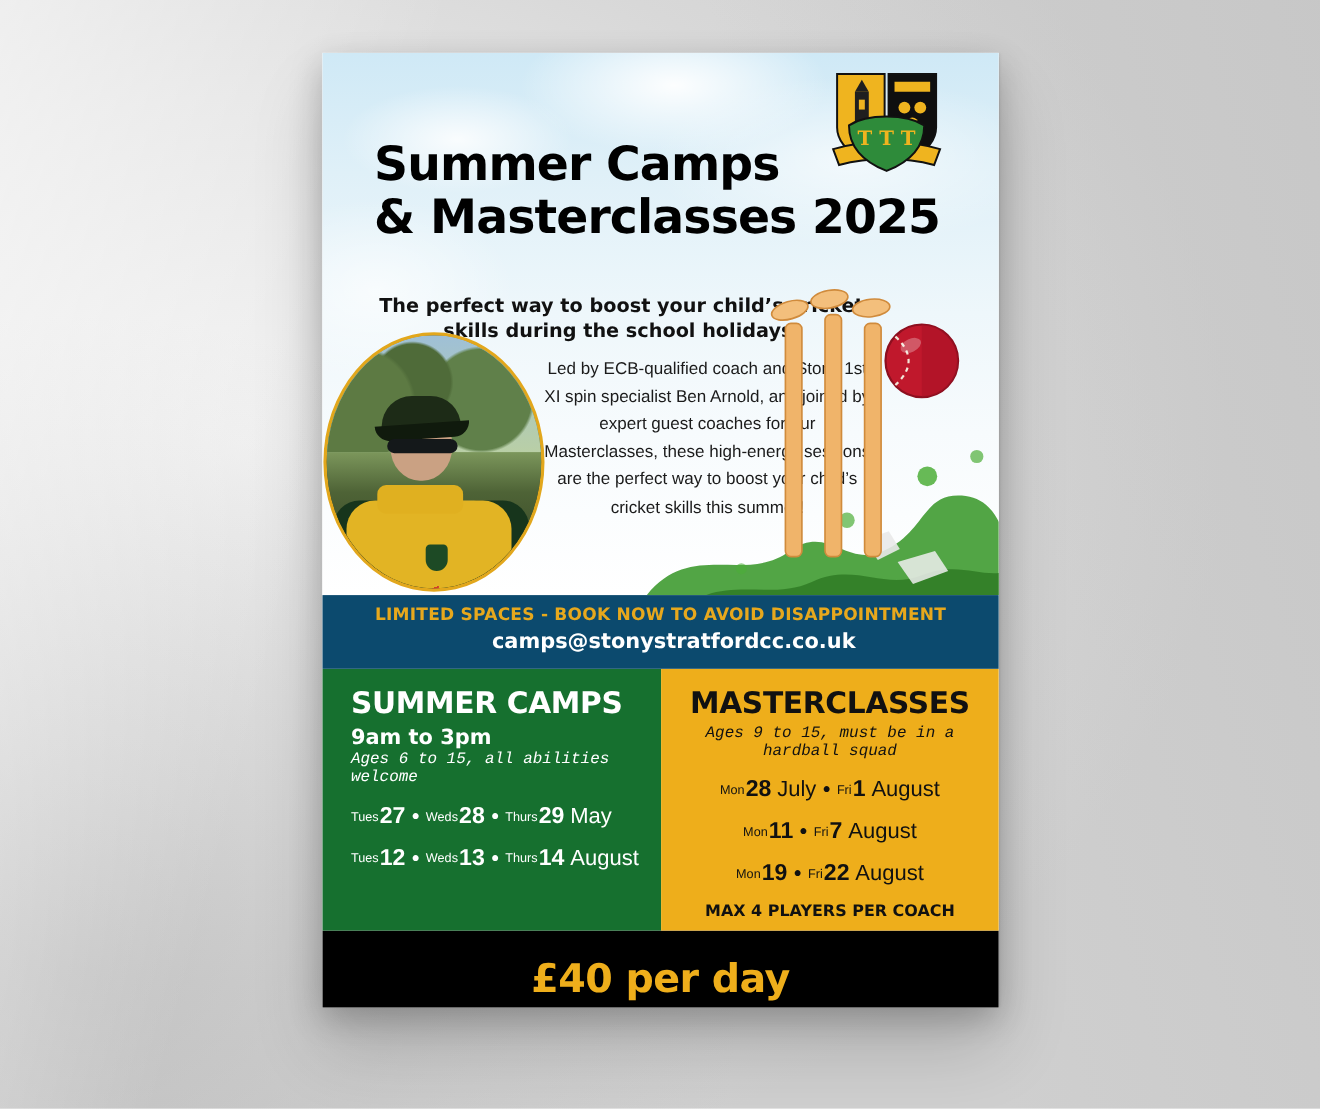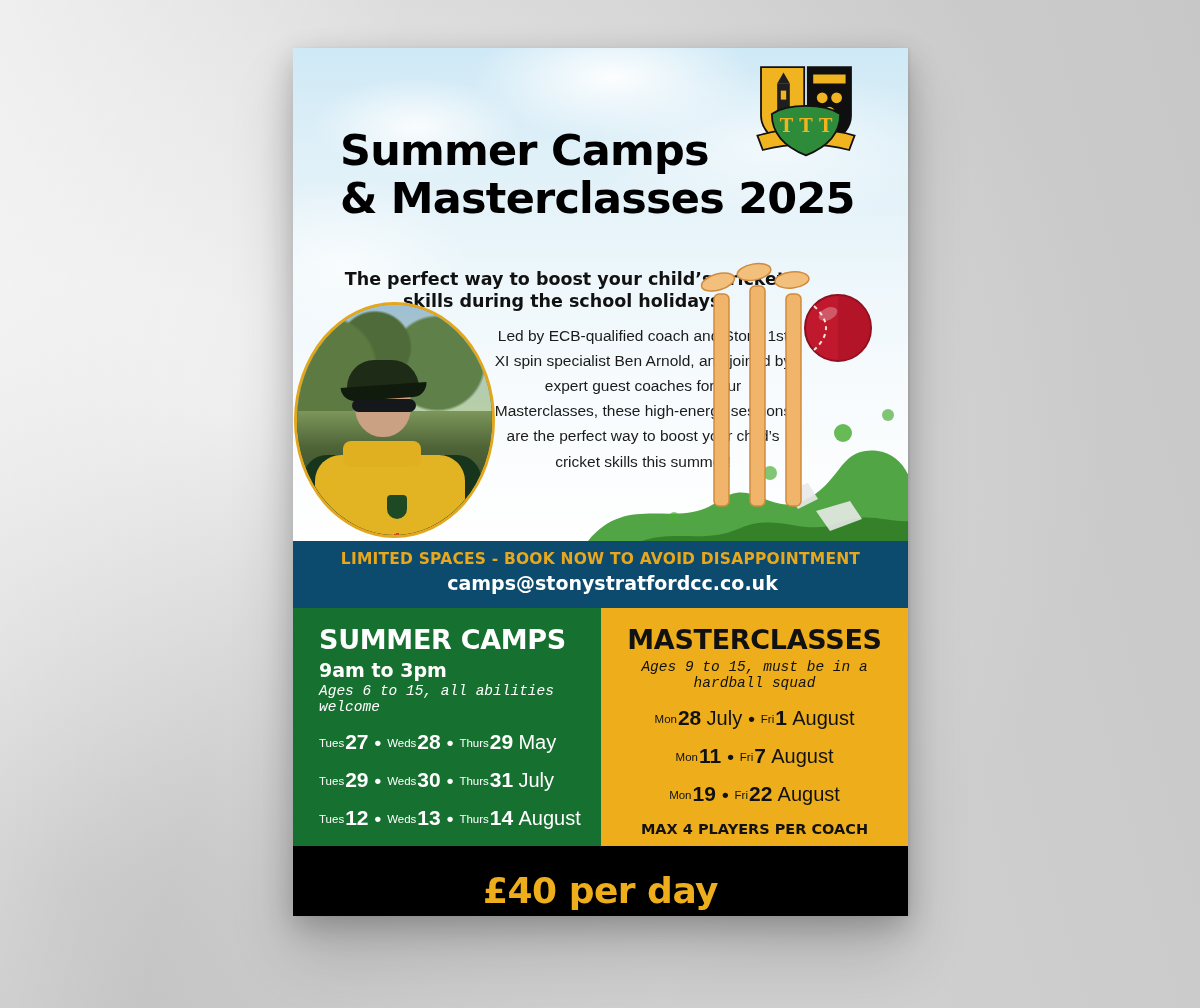--- a/index.html
+++ b/index.html
@@ -446,23 +446,20 @@
 
       <div class="col-camps">
         <div class="col-title">SUMMER CAMPS</div>
         <div class="col-time">9am to 3pm</div>
         <div class="col-ages">Ages 6 to 15, all abilities welcome</div>
 
         <div class="date-row">
           <span class="dow">Tues</span><span class="num">27</span><span class="sep">•</span><span class="dow">Weds</span><span class="num">28</span><span class="sep">•</span><span class="dow">Thurs</span><span class="num">29</span> <span class="mon">May</span>
         </div>
         <div class="date-row">
-          <span class="dow">Tues</span><span class="num">29</span><span class="sep">•</span><span class="dow">Weds</span><span class="num">30</span><span class="sep">•</span><span class="dow">Thurs</span><span class="num">31</span> <span class="mon">July</span>
-        </div>
-        <div class="date-row">
           <span class="dow">Tues</span><span class="num">12</span><span class="sep">•</span><span class="dow">Weds</span><span class="num">13</span><span class="sep">•</span><span class="dow">Thurs</span><span class="num">14</span> <span class="mon">August</span>
         </div>
       </div>
 
       <div class="col-master">
         <div class="col-title">MASTERCLASSES</div>
         <div class="col-ages">Ages 9 to 15, must be in a hardball squad</div>
 
         <div class="date-row">
           <span class="dow">Mon</span><span class="num">28</span> <span class="mon">July</span><span class="sep">•</span><span class="dow">Fri</span><span class="num">1</span> <span class="mon">August</span>

